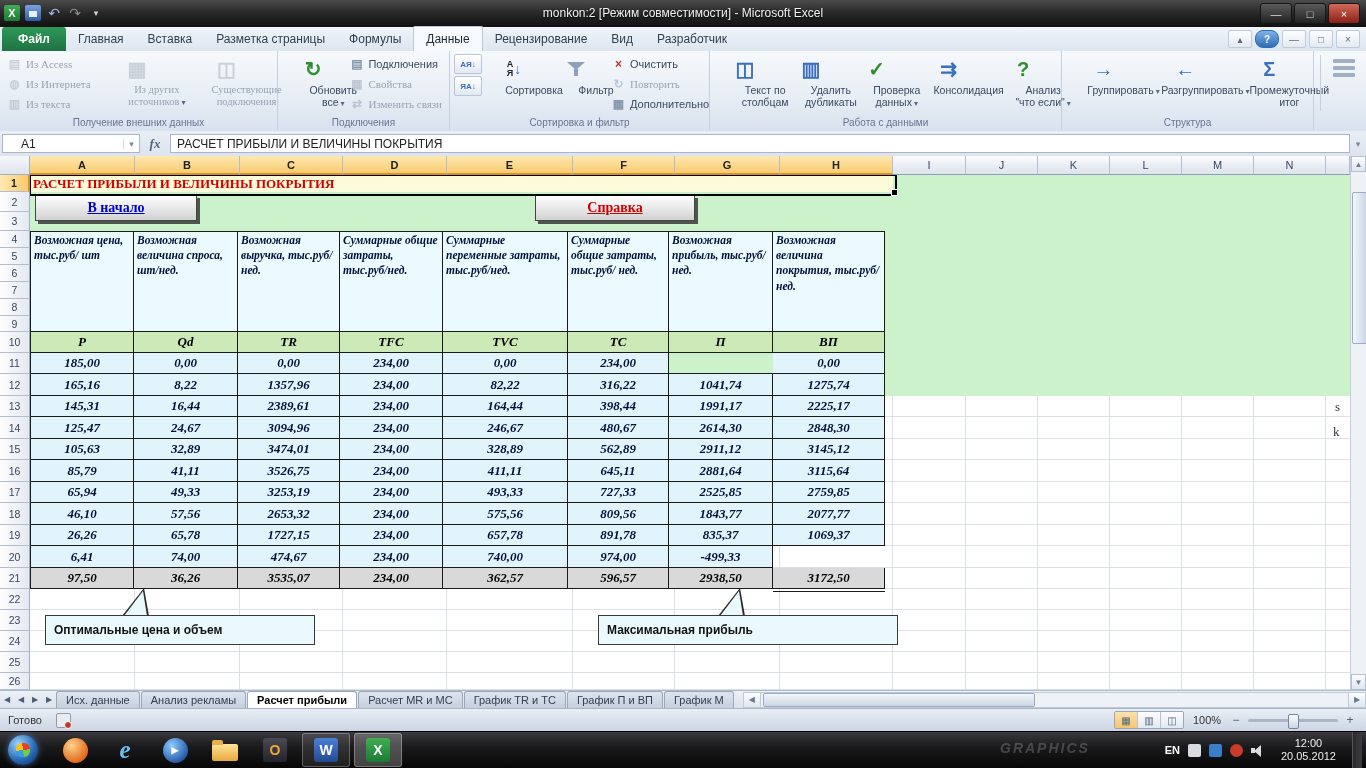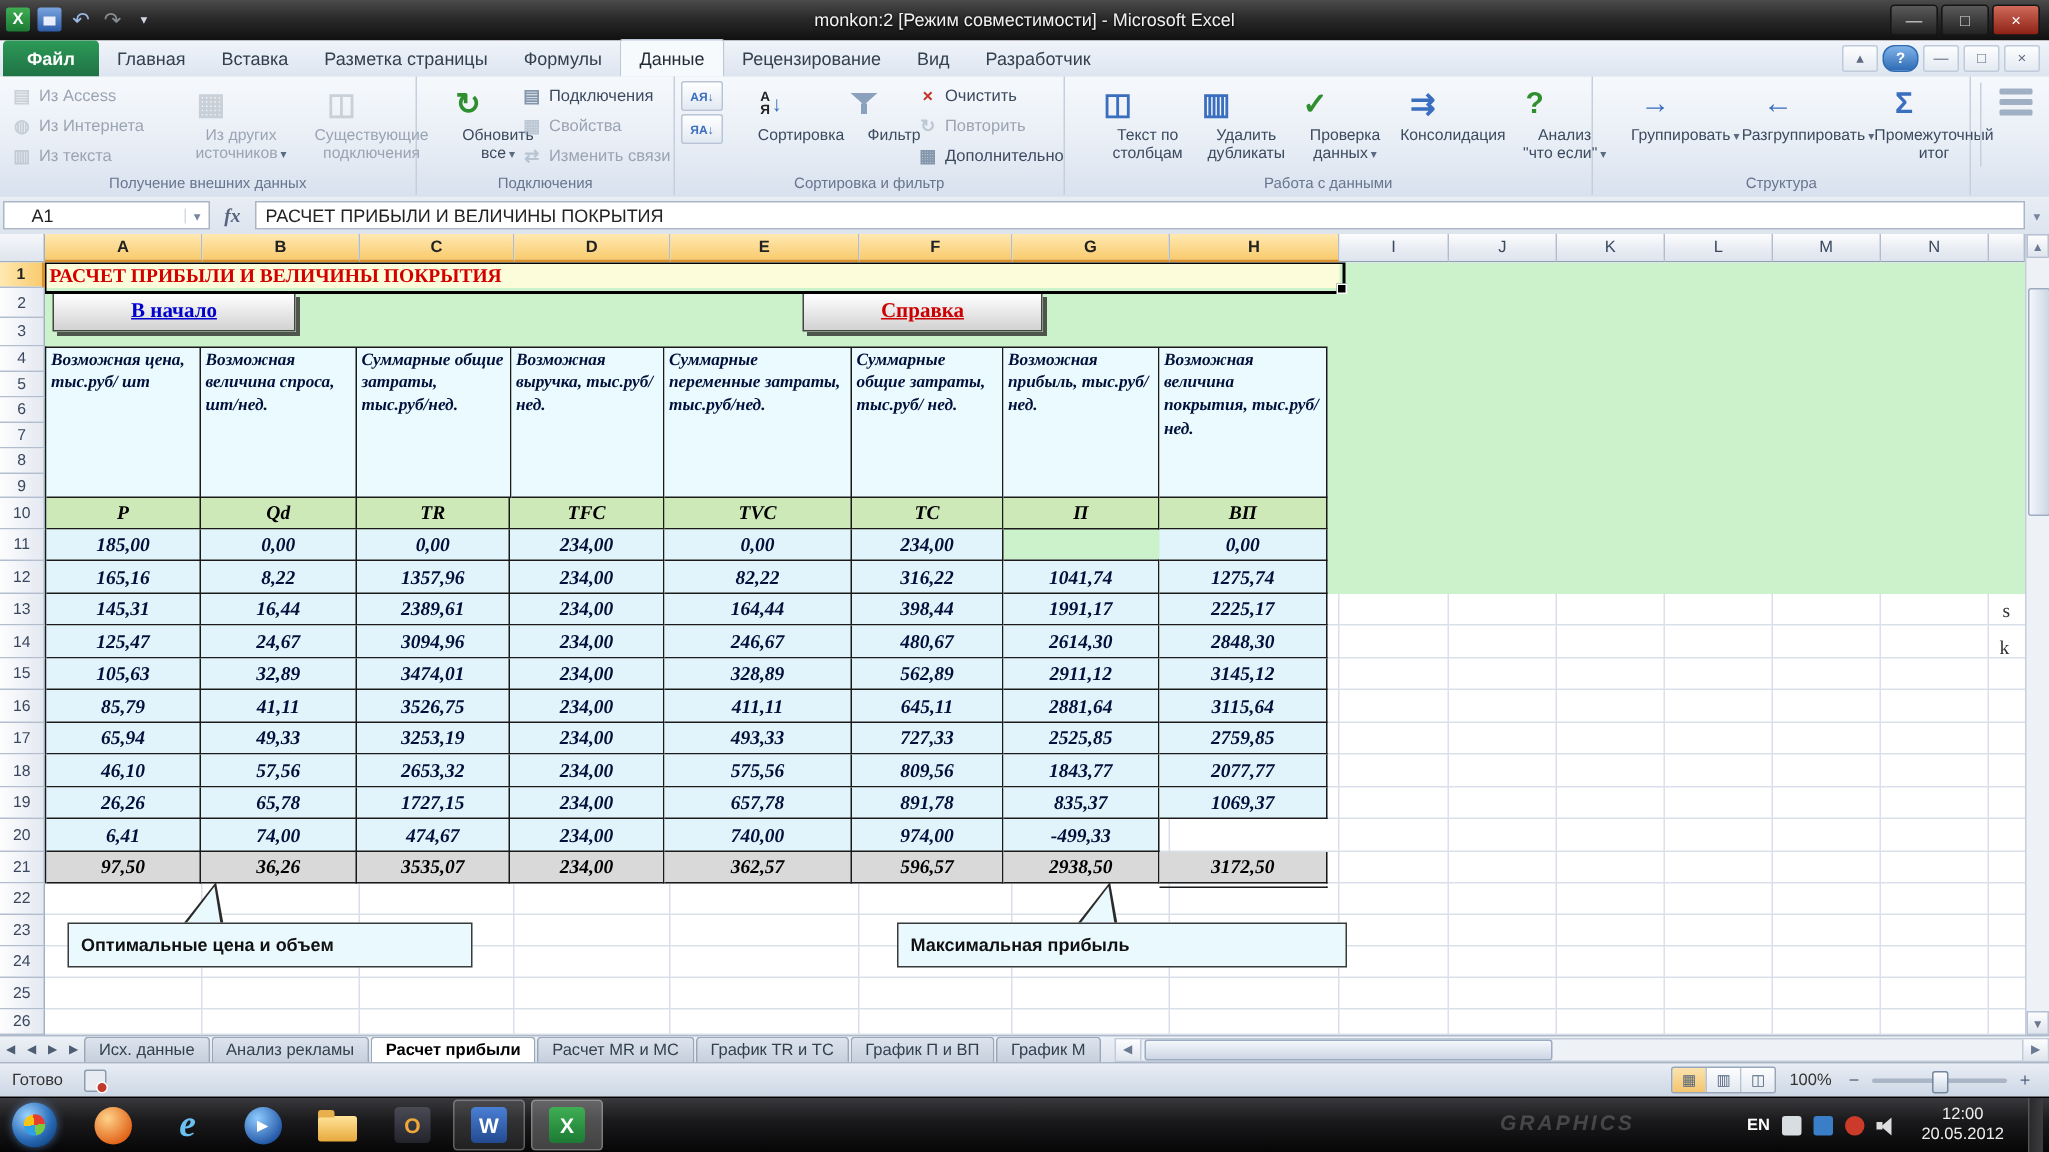--- a/index.html
+++ b/index.html
@@ -47,21 +47,21 @@
   .rbtn-large{display:flex;flex-direction:column;align-items:center;min-width:54px;max-width:98px;
     padding:2px 3px;border-radius:3px;}
   .rlbl{margin-top:2px;text-align:center;}
   .rline{font-size:10.5px;line-height:12px;color:#3c4a5f;margin-left:40px;}
   .dd{font-size:8px;color:#5a6a82;margin-left:2px;}
   .rcol{display:flex;flex-direction:column;gap:1px;}
   .rbtn-small{display:flex;align-items:center;gap:4px;height:19px;padding:0 3px;border-radius:2px;}
   .slbl{font-size:11px;color:#3c4a5f;}
   .rbtn-tiny{width:26px;height:18px;border:1px solid #b9c5d6;border-radius:2px;
     background:linear-gradient(#ffffff,#e2e9f2);display:flex;align-items:center;justify-content:center;margin-bottom:1px;}
-  .dis .rline,.dis .slbl,.dis.rbtn-small .slbl{color:#9aa4b2;}
+  .dis .rline,.dis .slbl,.dis.rbtn-small .slbl{color:#9aa4b2;font-family:Liberation Serif, serif;}
   .dis .icn{opacity:.45;}
   .icn{display:flex;align-items:center;justify-content:center;font-weight:bold;}
   .icn.lg{width:26px;height:26px;font-size:20px;}
   .icn.sm{width:15px;height:15px;font-size:12px;}
   .sortico{display:flex;align-items:center;gap:1px;}
   .sortico .letters{display:flex;flex-direction:column;font-size:9px;line-height:9px;color:#222;font-weight:bold;}
   .sortico .arr{color:#3a6ebf;font-size:14px;}
   .tinytxt{font-size:8px;color:#3a6ebf;font-weight:bold;letter-spacing:0;}
   .funnel{position:relative;width:18px;height:16px;}
   .funnel::before{content:"";position:absolute;left:0;top:1px;border-left:9px solid transparent;
@@ -481,22 +481,22 @@
         <div class="gl" style="top: 455px; left: 0px; height: 1px; width: 1320px;"></div>
         <div class="gl" style="top: 476px; left: 0px; height: 1px; width: 1320px;"></div>
         <div class="gl" style="top: 497px; left: 0px; height: 1px; width: 1320px;"></div>
         <div class="gl" style="top: 514px; left: 0px; height: 1px; width: 1320px;"></div>
         <div class="greenzone"></div>
         <div class="navbtn3d" style="left: 5px; width: 162px; color: rgb(0, 0, 204);">В начало</div>
         <div class="navbtn3d" style="left: 505px; width: 160px; color: rgb(204, 0, 0);">Справка</div>
         <div class="tblsec" style="top: 56px; height: 101px; border-top: 1px solid rgb(26, 26, 26);">
           <div class="tcell hcell" style="width: 103px;">Возможная цена,  тыс.руб/ шт</div>
           <div class="tcell hcell" style="width: 104px;">Возможная величина спроса, шт/нед.</div>
+          <div class="tcell hcell" style="width: 102px;">Возможная выручка, тыс.руб/ нед.</div>
           <div class="tcell hcell" style="width: 103px;">Суммарные общие затраты, тыс.руб/нед.</div>
-          <div class="tcell hcell" style="width: 102px;">Возможная выручка, тыс.руб/ нед.</div>
           <div class="tcell hcell" style="width: 125px;">Суммарные переменные затраты, тыс.руб/нед.</div>
           <div class="tcell hcell" style="width: 101px;">Суммарные общие затраты, тыс.руб/ нед.</div>
           <div class="tcell hcell" style="width: 104px;">Возможная прибыль, тыс.руб/ нед.</div>
           <div class="tcell hcell" style="width: 112px;">Возможная величина покрытия, тыс.руб/нед.</div>
         </div>
         <div class="tblsec" style="top: 157px; height: 21px;">
           <div class="tcell ccell" style="width: 103px; line-height: 20px;">P</div>
           <div class="tcell ccell" style="width: 104px; line-height: 20px;">Qd</div>
           <div class="tcell ccell" style="width: 102px; line-height: 20px;">TR</div>
           <div class="tcell ccell" style="width: 103px; line-height: 20px;">TFC</div>

